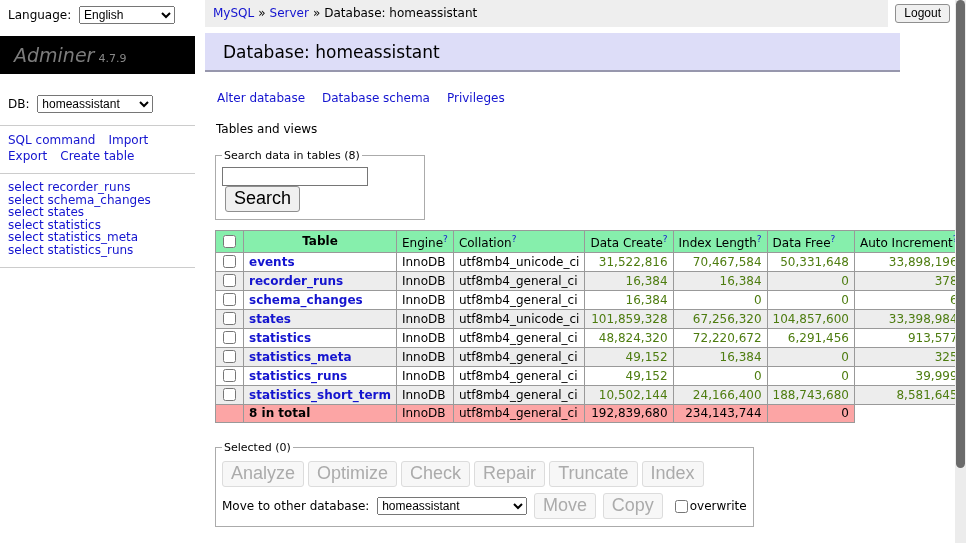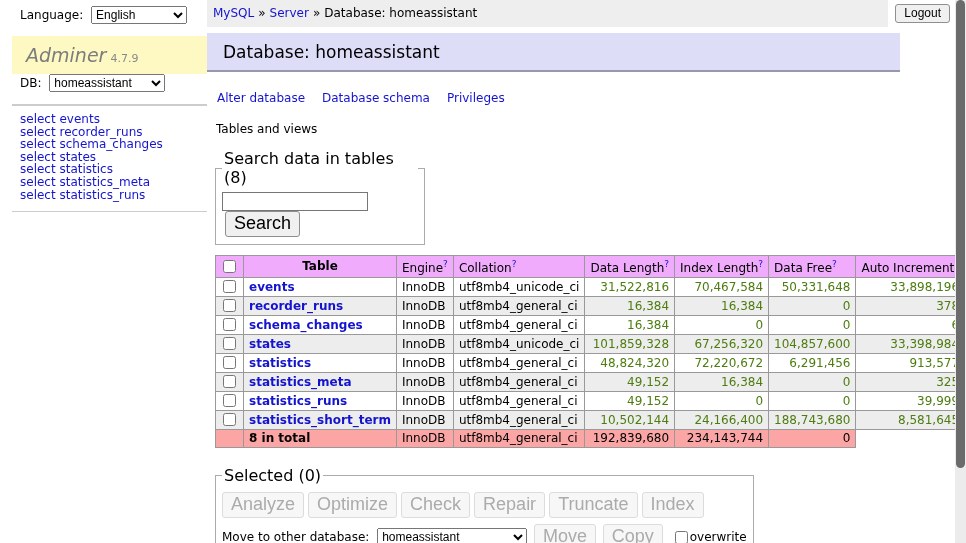--- a/index.html
+++ b/index.html
@@ -6,29 +6,29 @@
   html, body { margin: 0; padding: 0; }
   body {
     width: 966px; height: 543px; overflow: hidden; position: relative;
     background: #fff; color: #000;
     font-family: "DejaVu Sans", "Liberation Sans", sans-serif;
     font-size: 12px;
   }
   a { color: #1414cf; text-decoration: none; cursor: pointer; }
 
   
-  .sidebar { position: absolute; left: 12px; top: 0; width: 195px; height: 530px; background: #fff; }
+  .sidebar { position: absolute; left: 0; top: 0; width: 195px; height: 530px; background: #fff; }
   .lang-row { padding: 6px 8px 4px 8px; white-space: nowrap; }
   .lang-row select { width: 96px; font-size: 12px; margin-left: 4px; }
   h1.app-title {
-    margin: 8px 0 0 0; padding: 8px 14px; background: #fef9c3;
+    margin: 8px 0 0 0; padding: 8px 14px; background: #000000;
     font-style: italic; font-weight: normal; font-size: 19px; color: #7c7c7c;
   }
   h1.app-title .version { font-style: normal; font-size: 11px; color: #888; margin-left: 4px; }
-  .db-row { padding: 0 8px 12px 8px; white-space: nowrap; }
+  .db-row { padding: 21px 8px 12px 8px; white-space: nowrap; }
   .db-row select { width: 116px; font-size: 12px; margin-left: 4px; }
   .sidebar hr { border: 0; border-top: 1px solid #ccc; margin: 0; }
   .action-links { padding: 7px 8px 8px 8px; width: 180px; }
   .action-links a { display: inline-block; margin: 0 13px 2px 0; line-height: 14px; }
   .table-links { padding: 7px 8px 10px 8px; }
   .table-links a { display: block; line-height: 12.6px; }
 
   
   .main { margin-left: 205px; }
   .breadcrumb {
@@ -47,35 +47,35 @@
   }
   .content { padding: 0 0 12px 8px; }
   .page-links { margin: 19px 0 0 4px; }
   .page-links a { margin-right: 17px; }
   h3.section-title { margin: 17px 0 0 3px; font-size: 12px; font-weight: normal; }
 
   fieldset {
     border: 1px solid #ababab; margin: 13px 0 0 2px; padding: 5px 6px 7px 6px;
     display: block;
   }
-  fieldset legend { font-size: 16px; padding: 0 2px; }
+  fieldset legend { font-size: 11px; padding: 0 2px; }
   .search-fieldset { width: 210px; }
   .search-fieldset input[type=text] { width: 146px; height: 19px; font-size: 12px; border: 1px solid #767676; padding: 1px 3px; vertical-align: middle; }
   button.ui-btn {
     font-size: 18px; padding: 1px 8px 2px 8px; background: #f0f0f0;
     border: 1px solid #8f8f8f; border-radius: 3px; color: #000; cursor: pointer; vertical-align: middle; margin-left: 3px;
   }
   button.ui-btn:disabled, .disabled-btn {
     background: #f7f7f7; border: 1px solid #dcdcdc; color: #ababab; cursor: default;
   }
 
   
   table.db-tables { border-collapse: collapse; margin: 10px 0 0 2px; white-space: nowrap; }
   .db-tables th, .db-tables td { border: 1px solid #999; padding: 1px 5px 2px 5px; line-height: 14px; font-size: 12px; }
-  .db-tables thead th { background: #f0abfc; font-weight: normal; text-align: left; }
+  .db-tables thead th { background: #86efac; font-weight: normal; text-align: left; }
   .db-tables thead th.col-table { font-weight: bold; text-align: center; min-width: 106px; }
   .db-tables sup a { font-size: 9px; }
   .check-col { width: 24px; text-align: center; }
   .db-tables input[type=checkbox] { margin: 1px 2px; vertical-align: middle; }
   .db-tables td.num { text-align: right; }
   .db-tables a.tbl-link { font-weight: bold; }
   .db-tables a.num-link { color: #4d7c0f; }
   .db-tables tbody tr:nth-child(even) td { background: #ededed; }
   .db-tables tfoot td { background: #fca5a5; }
   .db-tables tfoot .total-label { font-weight: bold; }
@@ -118,24 +118,26 @@
   <h1 class="app-title">
     <span>Adminer</span><span class="version">4.7.9</span>
   </h1>
   <div class="db-row">
     <span>DB:</span>
     <select>
       <option>homeassistant</option>
     </select>
   </div>
   <hr>
+  <div class="action-links">
+    
+  <a href="#">SQL command</a><a href="#">Import</a><a href="#">Export</a><a href="#">Create table</a></div>
   <hr>
   <div class="table-links">
 
-  <a href="#">select events</a>
       <a href="#">select recorder_runs</a>
       <a href="#">select schema_changes</a>
       <a href="#">select states</a>
       <a href="#">select statistics</a>
       <a href="#">select statistics_meta</a>
       <a href="#">select statistics_runs</a>
     </div>
   <hr>
 </div>
 
@@ -161,21 +163,21 @@
       <button class="ui-btn">Search</button>
     </fieldset>
 
     <table class="db-tables">
       <thead>
         <tr>
           <th class="check-col"><input type="checkbox" style=""></th>
           <th class="col-table">Table</th>
           <th class="col-engine"><span>Engine</span><sup><a href="#">?</a></sup></th>
           <th class="col-collation"><span>Collation</span><sup><a href="#">?</a></sup></th>
-          <th class="col-dlen"><span>Data Length</span><sup><a href="#">?</a></sup></th>
+          <th class="col-dlen"><span>Data Create</span><sup><a href="#">?</a></sup></th>
           <th class="col-ilen"><span>Index Length</span><sup><a href="#">?</a></sup></th>
           <th class="col-free"><span>Data Free</span><sup><a href="#">?</a></sup></th>
           <th class="col-ai"><span>Auto Increment</span><sup><a href="#">?</a></sup></th>
           <th class="col-rows"></th>
 
         </tr>
       </thead>
       <tbody>
 
           <tr>

